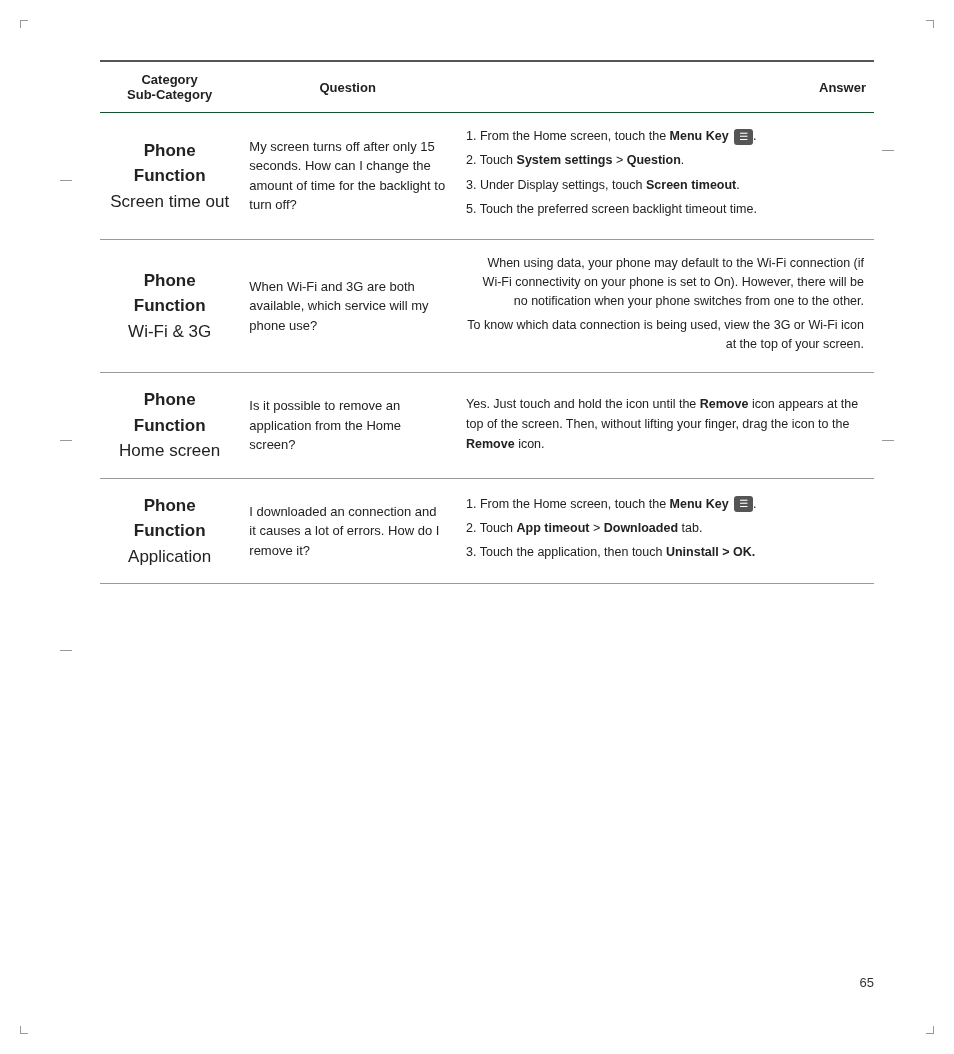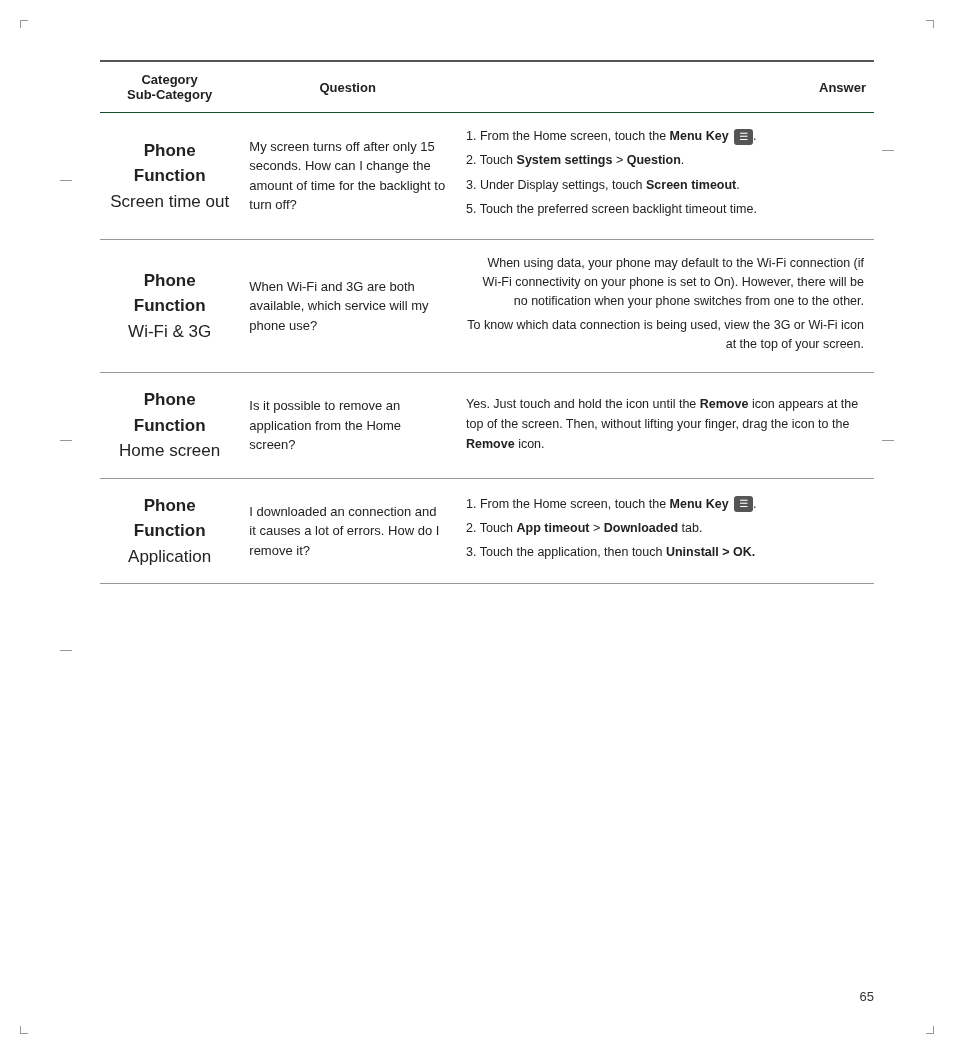--- a/index.html
+++ b/index.html
@@ -132,21 +132,21 @@
       border-radius: 3px;
       padding: 1px 5px;
       font-size: 10px;
       vertical-align: middle;
       margin-left: 2px;
       line-height: 1.4;
     }
 
     .page-number {
       position: absolute;
-      bottom: 50px;
+      bottom: 64px;
       right: 80px;
       font-size: 13px;
       color: #333;
     }
 
     .answer-list {
       list-style: none;
       padding: 0;
     }
 

